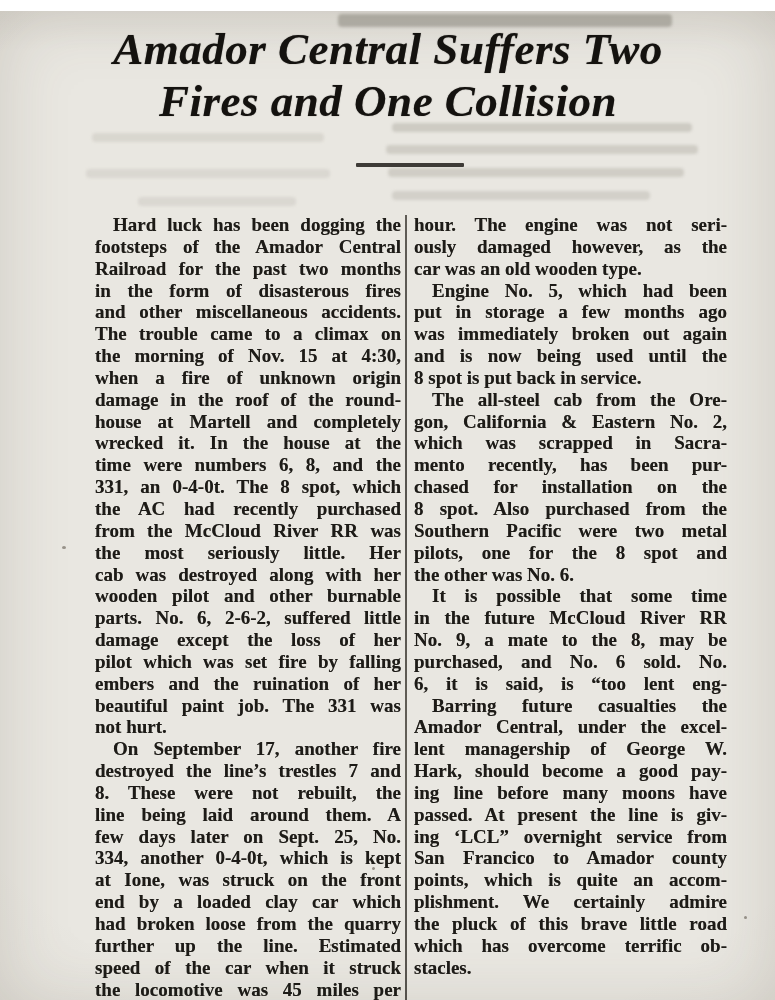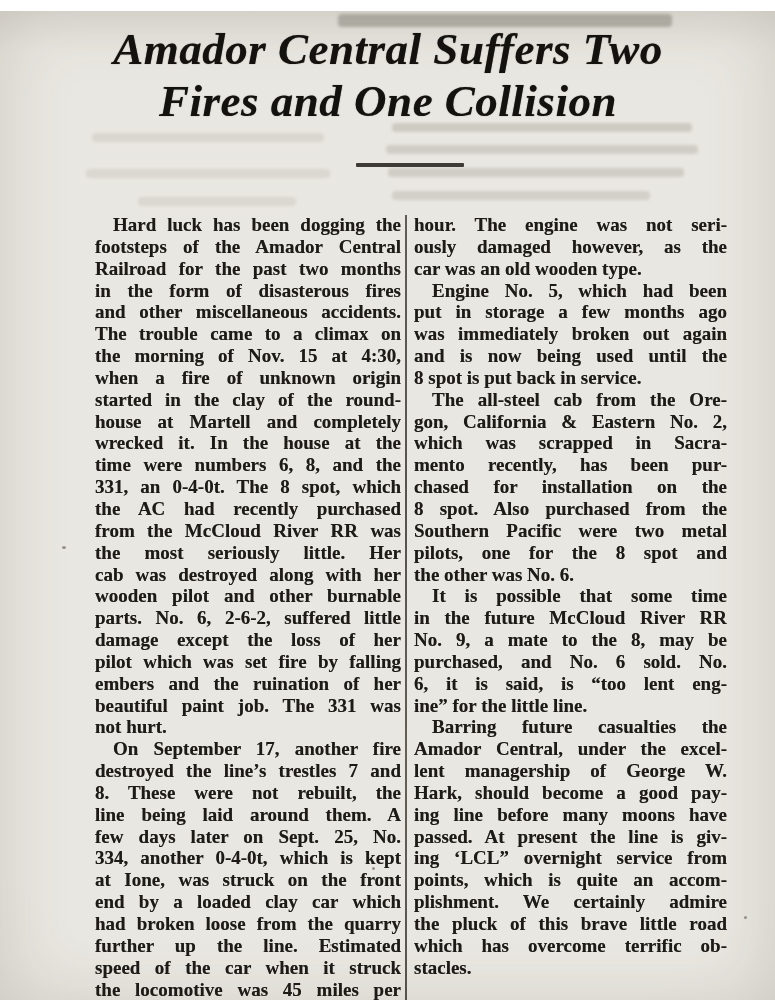--- a/index.html
+++ b/index.html
@@ -104,21 +104,21 @@
 
   <div class="col col-left">
       <div class="line indent">Hard luck has been dogging the</div>
       <div class="line">footsteps of the Amador Central</div>
       <div class="line">Railroad for the past two months</div>
       <div class="line">in the form of disasterous fires</div>
       <div class="line">and other miscellaneous accidents.</div>
       <div class="line">The trouble came to a climax on</div>
       <div class="line">the morning of Nov. 15 at 4:30,</div>
       <div class="line">when a fire of unknown origin</div>
-      <div class="line">started in the clay of the round-</div>
+      <div class="line">damage in the roof of the round-</div>
       <div class="line">house at Martell and completely</div>
       <div class="line">wrecked it. In the house at the</div>
       <div class="line">time were numbers 6, 8, and the</div>
       <div class="line">331, an 0-4-0t. The 8 spot, which</div>
       <div class="line">the AC had recently purchased</div>
       <div class="line">from the McCloud River RR was</div>
       <div class="line">the most seriously little. Her</div>
       <div class="line">cab was destroyed along with her</div>
       <div class="line">wooden pilot and other burnable</div>
       <div class="line">parts. No. 6, 2-6-2, suffered little</div>
@@ -156,28 +156,28 @@
       <div class="line">chased for installation on the</div>
       <div class="line">8 spot. Also purchased from the</div>
       <div class="line">Southern Pacific were two metal</div>
       <div class="line">pilots, one for the 8 spot and</div>
       <div class="line nojust">the other was No. 6.</div>
       <div class="line indent">It is possible that some time</div>
       <div class="line">in the future McCloud River RR</div>
       <div class="line">No. 9, a mate to the 8, may be</div>
       <div class="line">purchased, and No. 6 sold. No.</div>
       <div class="line">6, it is said, is “too lent eng-</div>
-      <div class="line nojust">ine” for the little line.</div>
       <div class="line indent">Barring future casualties the</div>
       <div class="line">Amador Central, under the excel-</div>
       <div class="line">lent managership of George W.</div>
       <div class="line">Hark, should become a good pay-</div>
       <div class="line">ing line before many moons have</div>
       <div class="line">passed. At present the line is giv-</div>
       <div class="line">ing ‘LCL” overnight service from</div>
+      <div class="line">San Francico to Amador county</div>
       <div class="line">points, which is quite an accom-</div>
       <div class="line">plishment. We certainly admire</div>
       <div class="line">the pluck of this brave little road</div>
       <div class="line">which has overcome terrific ob-</div>
       <div class="line nojust">stacles.</div>
     </div>
 
 </div>
 
 </body></html>

